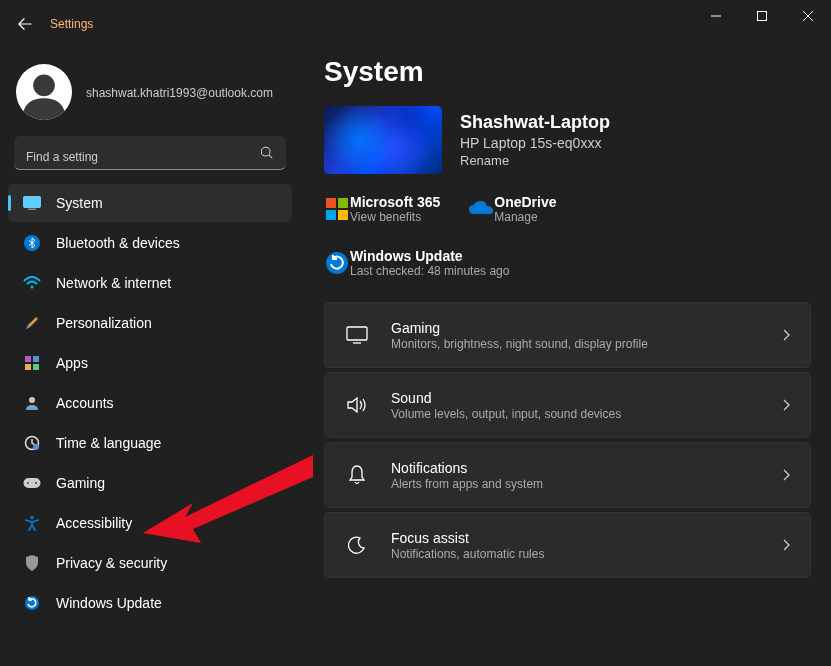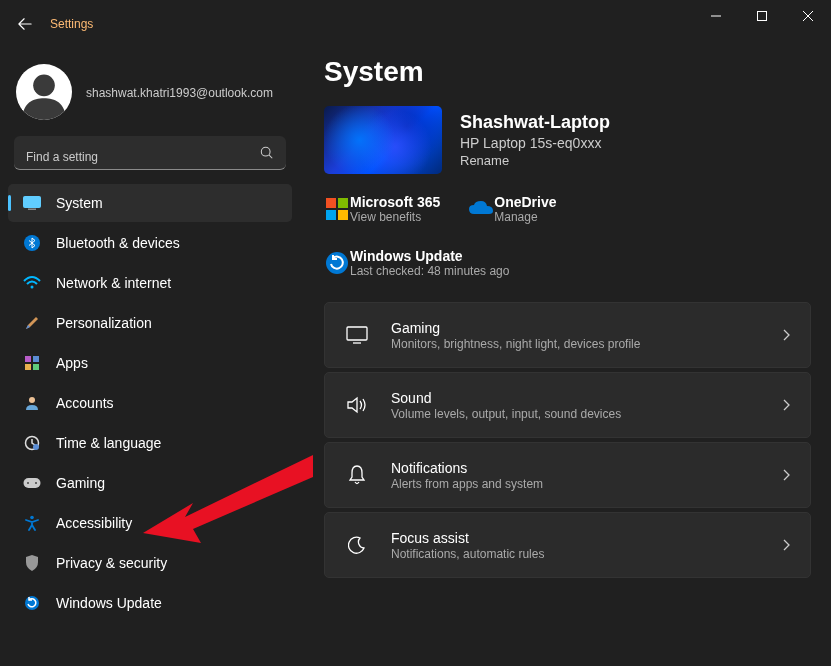--- a/index.html
+++ b/index.html
@@ -490,21 +490,21 @@
     <div class="settings-list">
       <div class="setting-card">
         <div class="setting-icon">
           <svg width="22" height="18" viewBox="0 0 22 18">
               <rect x="1" y="1" width="20" height="13" rx="1" stroke="#fff" fill="none" stroke-width="1.3"></rect>
               <line x1="7" y1="17" x2="15" y2="17" stroke="#fff" stroke-width="1.3"></line>
             </svg>
         </div>
         <div>
           <div class="setting-title">Gaming</div>
-          <div class="setting-sub">Monitors, brightness, night light, devices profile</div>
+          <div class="setting-sub">Monitors, brightness, night sound, display profile</div>
         </div>
         <svg class="chev" width="8" height="12" viewBox="0 0 8 12">
             <path d="M2 1 L7 6 L2 11" stroke="#ccc" fill="none" stroke-width="1.3"></path>
           </svg>
       </div>
 
       <div class="setting-card">
         <div class="setting-icon">
           <svg width="22" height="18" viewBox="0 0 22 18">
               <path d="M2 6 H6 L11 2 V16 L6 12 H2 Z" stroke="#fff" fill="none" stroke-width="1.3"></path>

